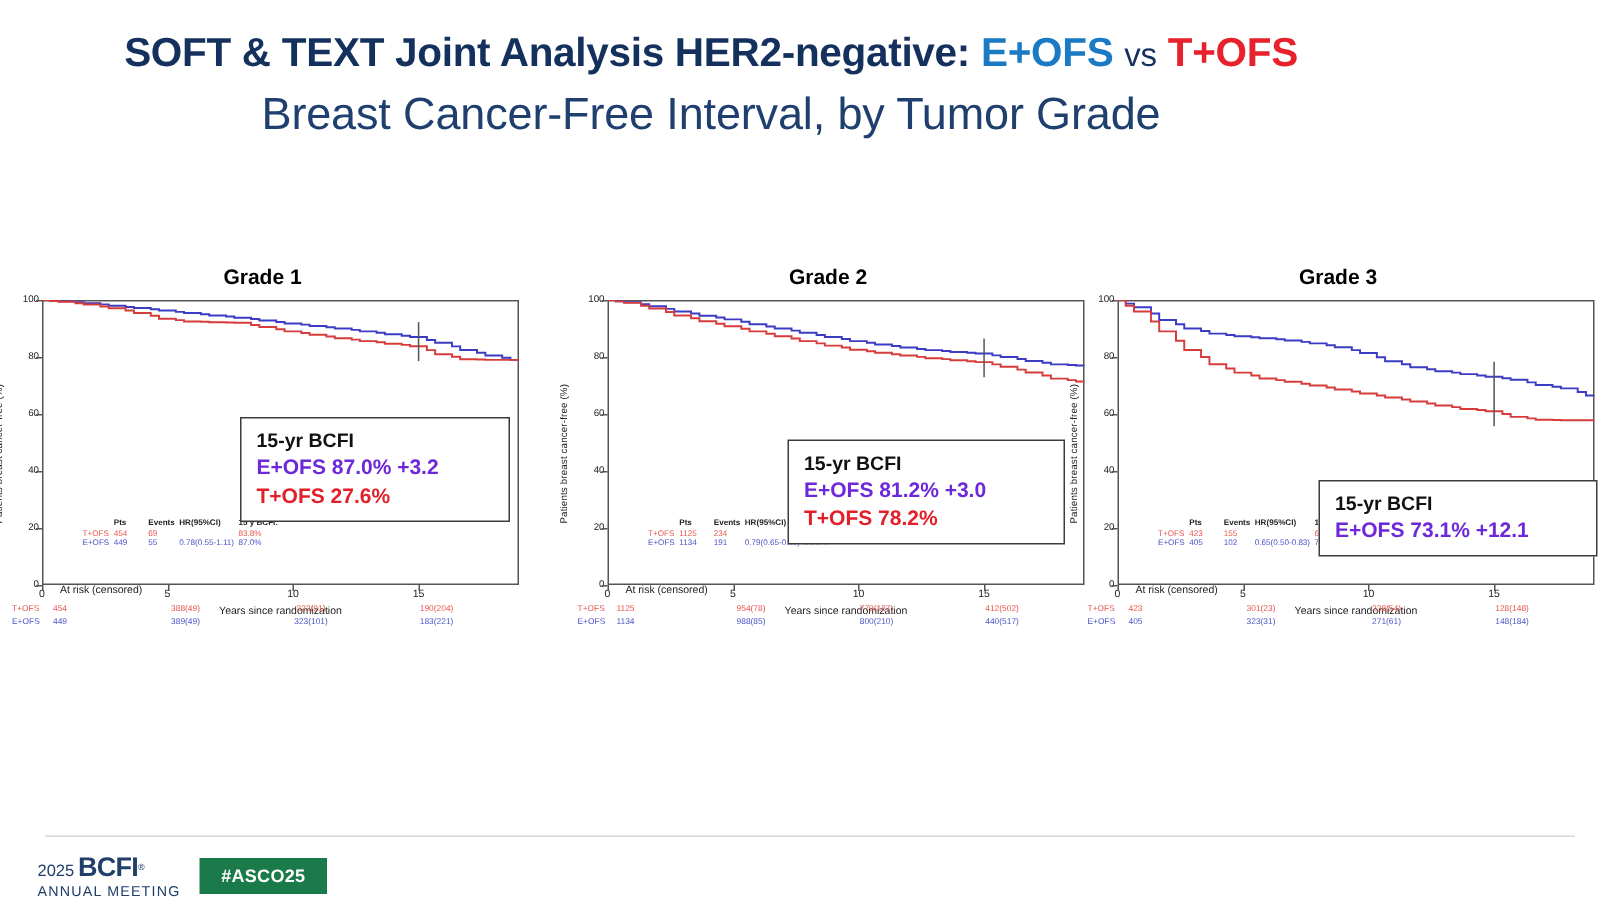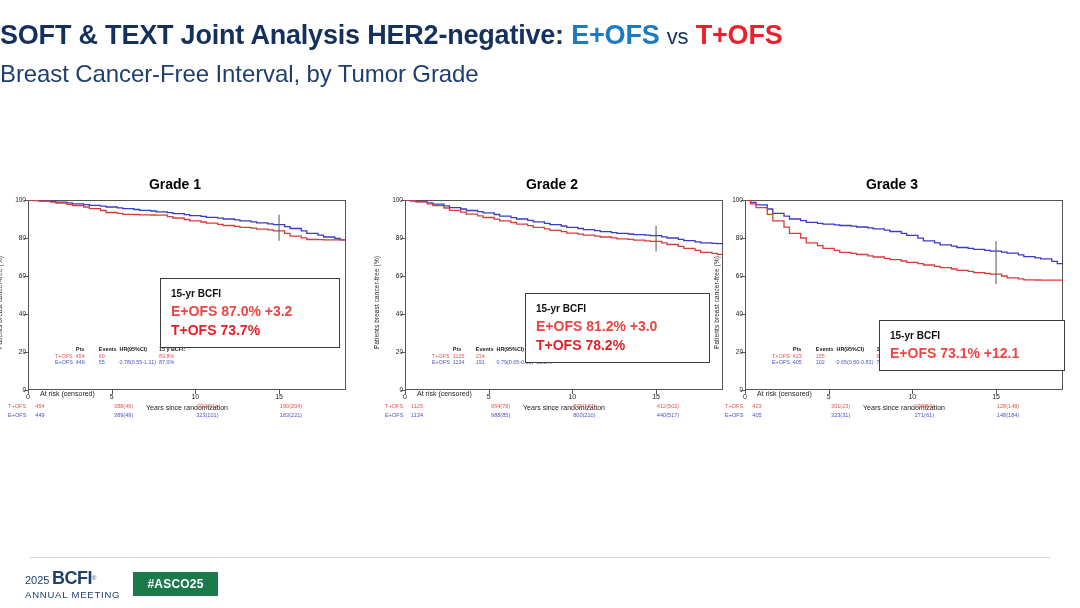--- a/index.html
+++ b/index.html
@@ -3,23 +3,23 @@
 <meta charset="utf-8">
 <style>
   html,body{margin:0;padding:0;}
   body{
     width:1080px;height:608px;background:#ffffff;
     font-family:"Liberation Sans", sans-serif;
     overflow:hidden;position:relative;
   }
 
   
-  #title-block{position:absolute;left:0;top:20px;width:948px;}
+  #title-block{position:absolute;left:0;top:20px;width:948px;text-align:center;}
   .title-line1{font-size:27px;font-weight:700;color:#14315e;letter-spacing:-0.2px;white-space:nowrap;}
-  .title-line2{font-size:24px;font-weight:400;color:#1f3f6e;margin-top:9px;letter-spacing:-0.1px;}
+  .title-line2{font-size:30px;font-weight:400;color:#1f3f6e;margin-top:9px;letter-spacing:-0.1px;}
   .t-eofs{color:#1b7ac4;font-weight:700;}
   .t-vs{color:#14315e;font-weight:400;font-size:22px;}
   .t-tofs{color:#e8222c;font-weight:700;}
 
   
   .panel{position:absolute;top:176px;width:350px;height:290px;}
   #panel-g1{left:0;}
   #panel-g2{left:377px;}
   #panel-g3{left:717px;}
 
@@ -45,22 +45,22 @@
   .stats{position:absolute;left:55px;top:146px;font-size:5.4px;line-height:6.6px;white-space:nowrap;}
   .stats table{border-collapse:collapse;}
   .stats td{padding:0 3px 0 0;font-size:5.4px;}
   .st-hdr td{color:#222;font-weight:600;}
   .st-t td{color:#e8554e;}
   .st-e td{color:#4a54c8;}
   .c-pts{min-width:20px;}
 
   
   .bcfi{position:absolute;background:#fff;border:1.6px solid #3b3b3b;padding:6px 10px 7px 10px;box-sizing:border-box;}
-  .bcfi .b-h{font-size:10px;font-weight:700;color:#111;line-height:17px;}
-  .bcfi .b-e{font-size:14px;font-weight:700;color:#ef4444;line-height:19px;white-space:nowrap;}
+  .bcfi .b-h{font-size:13px;font-weight:700;color:#111;line-height:17px;}
+  .bcfi .b-e{font-size:14px;font-weight:700;color:#6d28d9;line-height:19px;white-space:nowrap;}
   .bcfi .b-t{font-size:14px;font-weight:700;color:#e3202a;line-height:19px;white-space:nowrap;}
 
   #bcfi-g1{left:160px;top:78px;width:180px;}
   #bcfi-g2{left:148px;top:93px;width:185px;}
   #bcfi-g3{left:162px;top:120px;width:186px;}
 
   
   .atrisk{position:absolute;left:0;top:214px;width:350px;}
   .ar-title{position:absolute;left:40px;top:0;font-size:7px;color:#222;}
   .ar-rows{position:absolute;left:0;top:13px;width:350px;}
@@ -132,21 +132,21 @@
           <td>55</td>
           <td>0.78(0.55-1.11)</td>
           <td>87.0%</td>
             </tr>
       </tbody>
         </table>
     </div>
     <div class="bcfi" id="bcfi-g1">
       <div class="b-h">15-yr BCFI</div>
       <div class="b-e">E+OFS  87.0%  +3.2</div>
-      <div class="b-t">T+OFS  73.7%</div>
+      <div class="b-t">T+OFS  27.6%</div>
     </div>
     <div class="xlab">Years since randomization</div>
   <div class="ytick" style="top: -4px;">100</div>
       <div class="ytickmark" style="top: 0px;"></div>
       <div class="ytick" style="top: 34px;">80</div>
       <div class="ytickmark" style="top: 38px;"></div>
       <div class="ytick" style="top: 72px;">60</div>
       <div class="ytickmark" style="top: 76px;"></div>
       <div class="ytick" style="top: 110px;">40</div>
       <div class="ytickmark" style="top: 114px;"></div>

